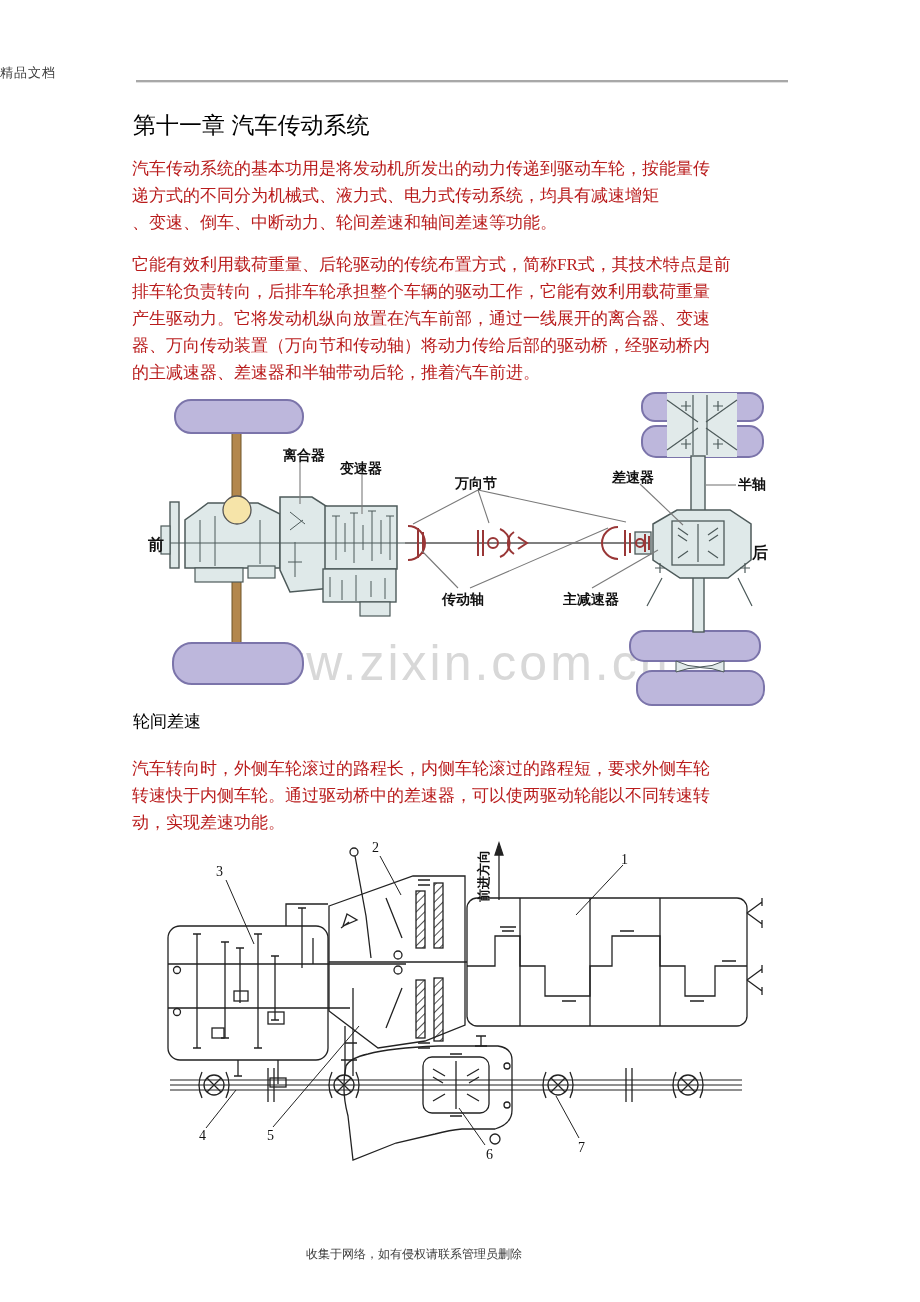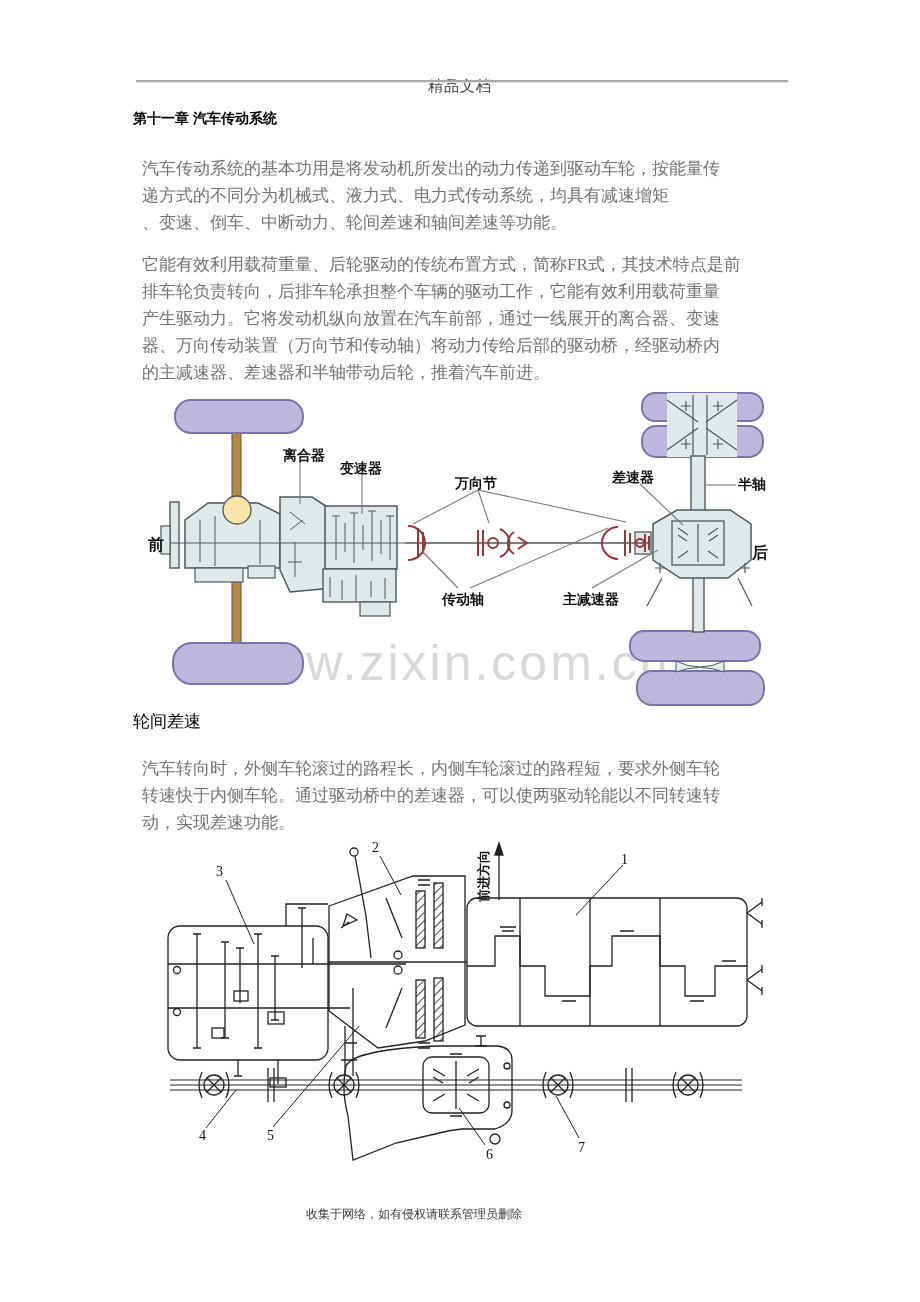--- a/index.html
+++ b/index.html
@@ -1,29 +1,29 @@
 <!DOCTYPE html>
 <html><head>
 <meta charset="utf-8">
 <style>
   html,body{margin:0;padding:0;background:#fff;}
   body{width:920px;height:1302px;position:relative;overflow:hidden;
        font-family:"Liberation Serif","DejaVu Serif",serif;color:#1a1a1a;}
   .abs{position:absolute;}
-  .hdr{top:77px;left:0;width:920px;text-align:center;font-size:15px;color:#3a3a3a;letter-spacing:1px;}
+  .hdr{top:64px;left:0;width:920px;text-align:left;font-size:13px;color:#3a3a3a;letter-spacing:1px;}
   .hdr-line{top:80px;left:136px;width:652px;height:2px;background:#a8a8a8;border-bottom:1px solid #e0e0e0;}
   .title{top:110px;left:133px;font-family:"Liberation Sans","DejaVu Sans",sans-serif;
-         font-weight:bold;font-size:14px;color:#000;}
-  .para{left:142px;width:668px;font-size:17px;line-height:27px;white-space:pre-line;color:#737373;}
+         font-weight:normal;font-size:23px;color:#000;}
+  .para{left:132px;width:668px;font-size:17px;line-height:27px;white-space:pre-line;color:#b91c1c;}
   .p1{top:155px;}
   .p2{top:251px;}
   .p3{top:755px;}
   .h2{top:710px;left:133px;font-family:"Liberation Sans","DejaVu Sans",sans-serif;
       font-weight:normal;font-size:17px;color:#000;}
-  .ftr{top:1206px;left:0;width:828px;text-align:center;font-size:12px;color:#3a3a3a;}
+  .ftr{top:1246px;left:0;width:828px;text-align:center;font-size:12px;color:#3a3a3a;}
   .wm{top:634px;left:228px;font-family:"Liberation Sans","DejaVu Sans",sans-serif;
       font-size:50px;letter-spacing:3px;color:#d8d8d8;z-index:1;}
   .d1{top:392px;left:140px;z-index:2;}
   .d2{top:838px;left:150px;z-index:2;}
   svg text{font-family:"Liberation Sans","DejaVu Sans",sans-serif;}
   .lbl{font-weight:bold;font-size:14px;fill:#111;}
   .lbl2{font-weight:bold;font-size:16px;fill:#111;}
   .num{font-family:"Liberation Serif","DejaVu Serif",serif;font-size:14px;fill:#111;font-weight:normal;}
   .dir{font-weight:bold;font-size:13px;fill:#111;}
 </style>

